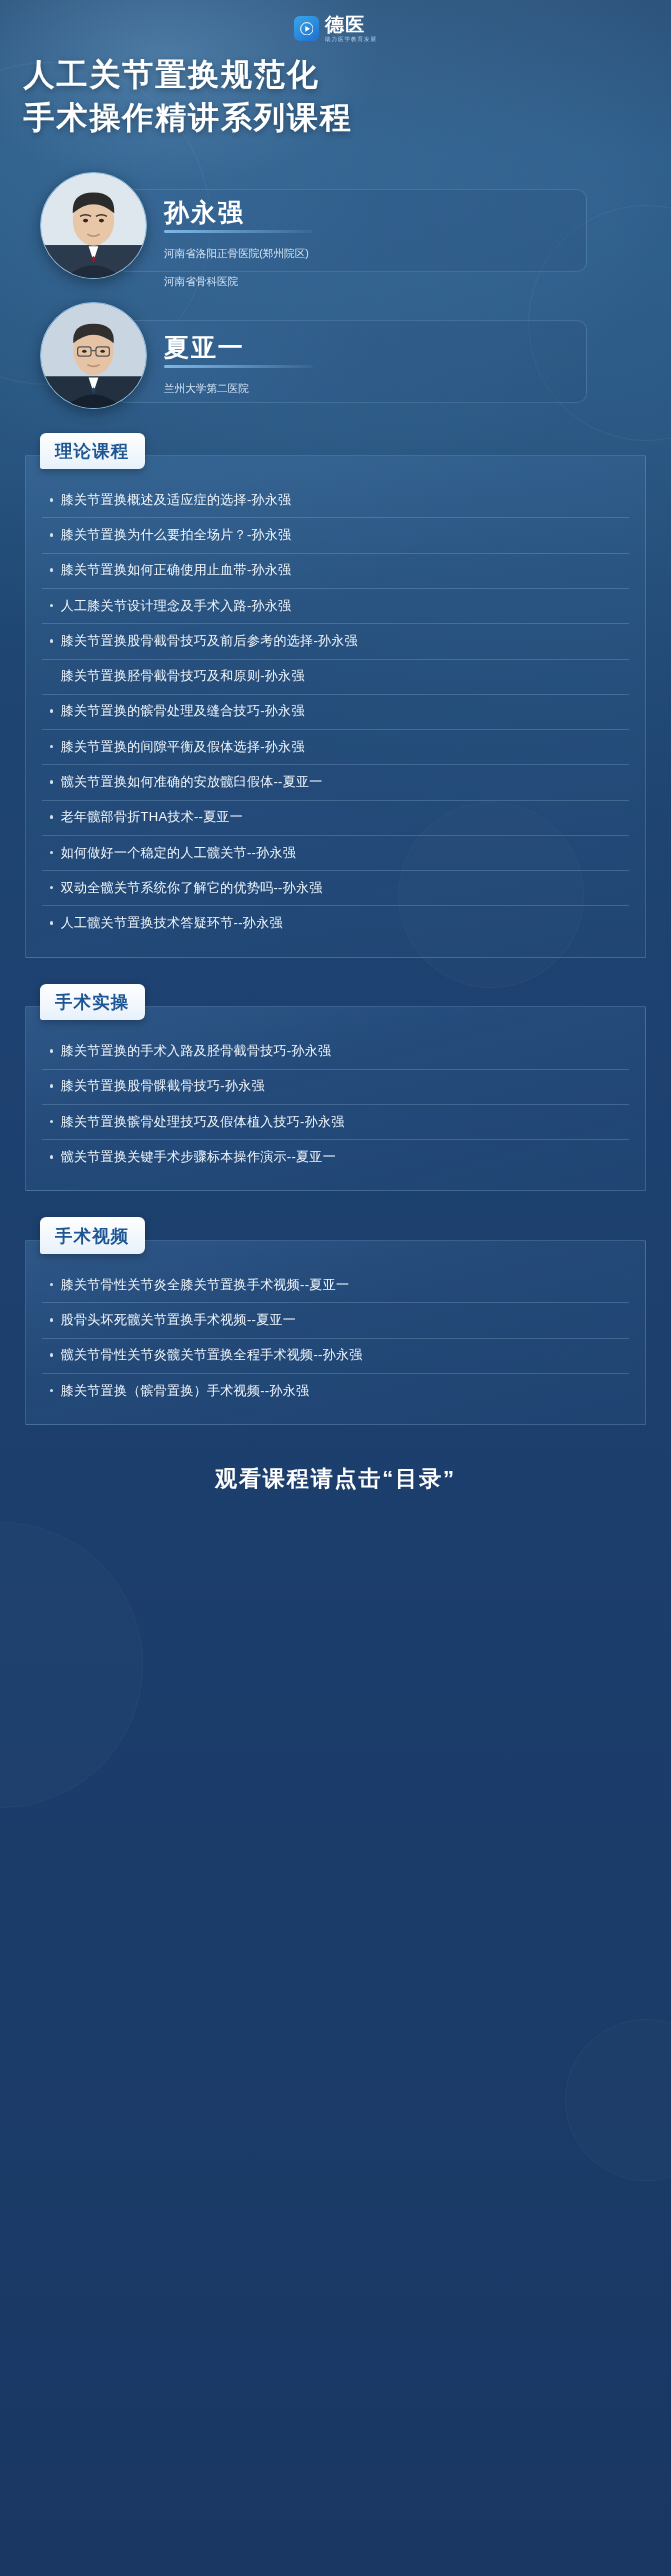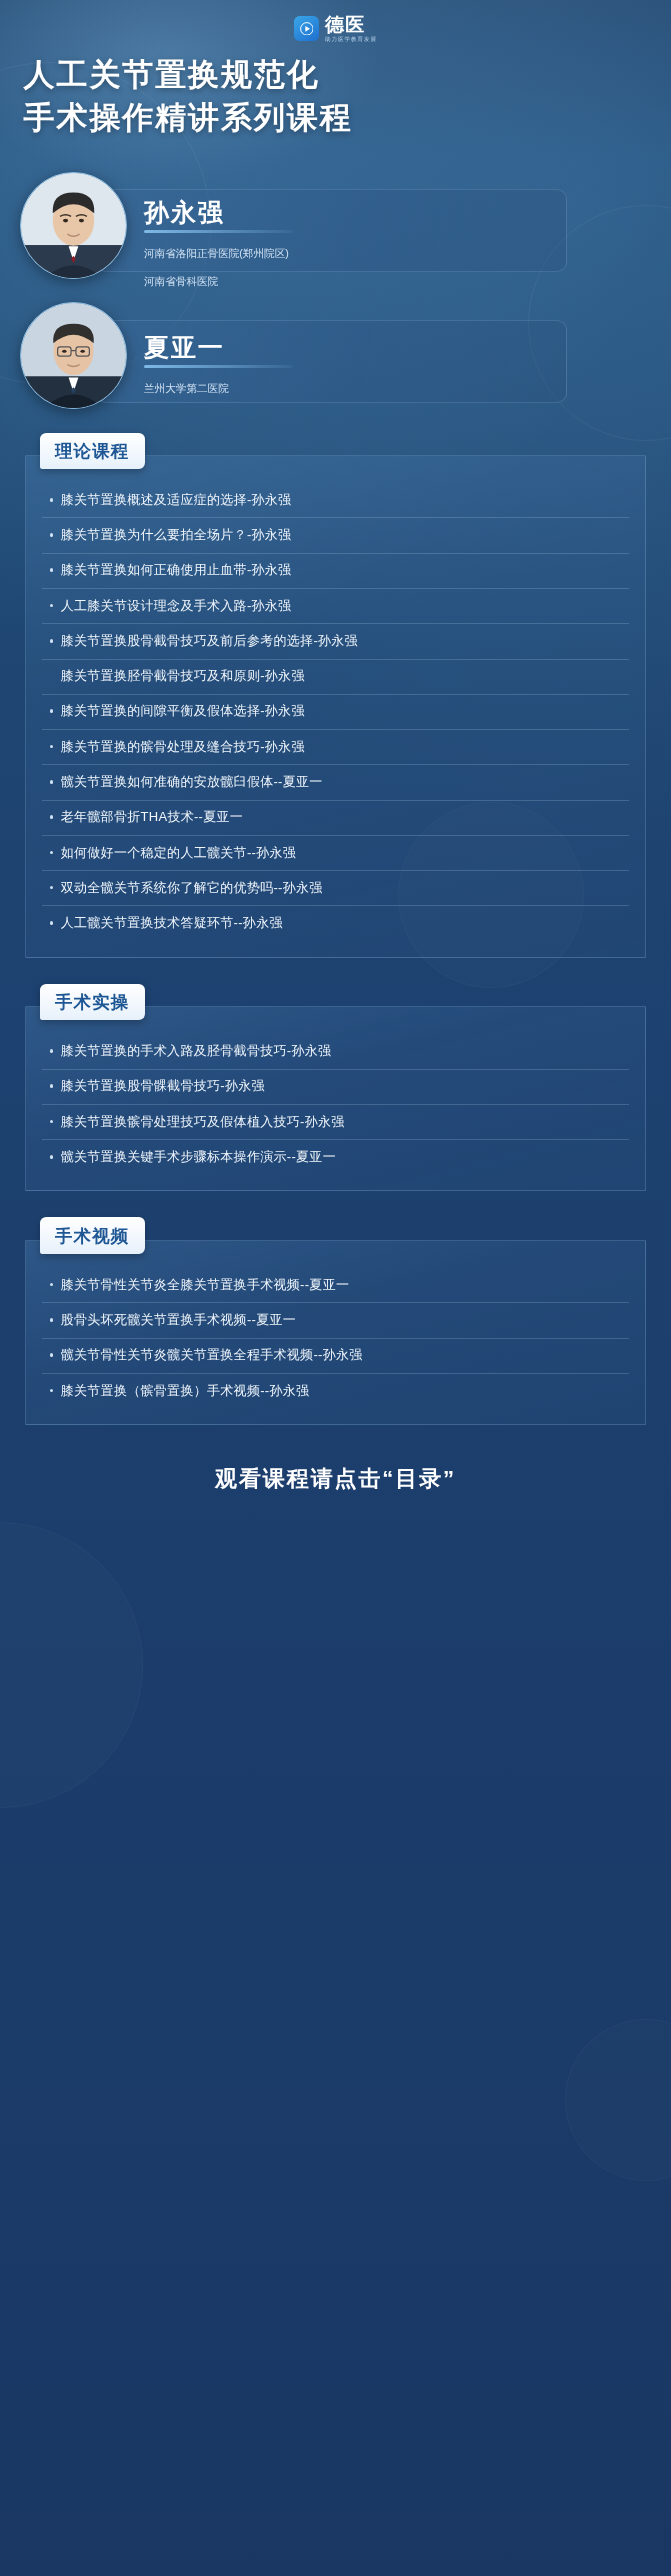--- a/index.html
+++ b/index.html
@@ -70,21 +70,21 @@
   .title-line {
     font-size: 31px;
     font-weight: bold;
     color: #ffffff;
     letter-spacing: 1.9px;
     line-height: 1.38;
     text-shadow: 0 1.9px 6.2px rgba(0,0,0,0.35);
   }
 
   
-  .speakers { margin-top: 32px; padding-left: 20px; }
+  .speakers { margin-top: 32px; padding-left: 40px; }
   .speaker {
     position: relative;
     height: 118px;
     margin-bottom: 12.4px;
   }
   .sp-card {
     position: absolute;
     left: 75px;
     top: 17.4px;
     width: 472px;
@@ -289,25 +289,25 @@
       <div class="item">
           <span class="dot"></span>
           <span class="item-text">膝关节置换股骨截骨技巧及前后参考的选择-孙永强</span>
         </div>
       <div class="item">
           <span class="dot" style="opacity:0"></span>
           <span class="item-text">膝关节置换胫骨截骨技巧及和原则-孙永强</span>
         </div>
       <div class="item">
           <span class="dot"></span>
+          <span class="item-text">膝关节置换的髌骨处理及缝合技巧-孙永强</span>
+        </div>
+      <div class="item">
+          <span class="dot"></span>
           <span class="item-text">膝关节置换的间隙平衡及假体选择-孙永强</span>
-        </div>
-      <div class="item">
-          <span class="dot"></span>
-          <span class="item-text">膝关节置换的髌骨处理及缝合技巧-孙永强</span>
         </div>
       <div class="item">
           <span class="dot"></span>
           <span class="item-text">髋关节置换如何准确的安放髋臼假体--夏亚一</span>
         </div>
       <div class="item">
           <span class="dot"></span>
           <span class="item-text">老年髋部骨折THA技术--夏亚一</span>
         </div>
       <div class="item">

